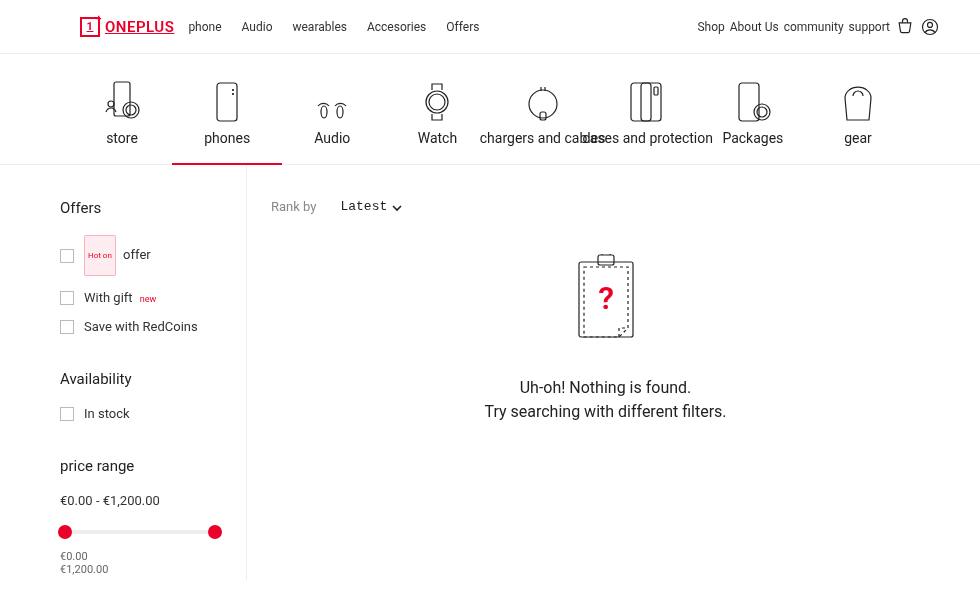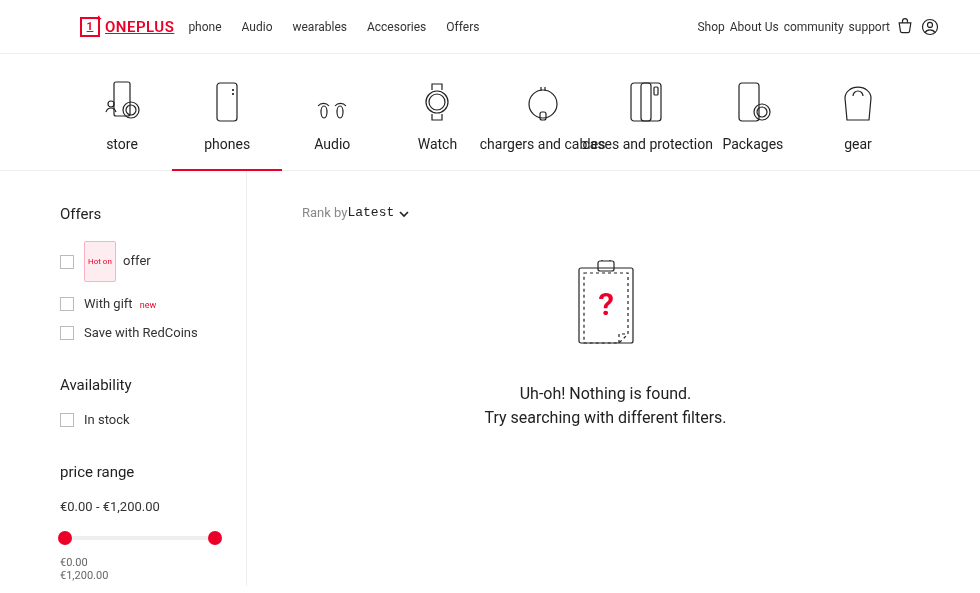--- a/index.html
+++ b/index.html
@@ -91,21 +91,21 @@
     .categories {
       display: flex;
       justify-content: space-between;
       padding: 24px 72px 18px 72px;
       border-bottom: 1px solid #eee;
     }
     .cat-item {
       display: flex;
       flex-direction: column;
       align-items: center;
-      gap: 14px;
+      gap: 8px;
       cursor: pointer;
       width: 100px;
       position: relative;
     }
     .cat-item.active::after {
       content: "";
       position: absolute;
       bottom: -19px;
       left: -5px;
       right: -5px;
@@ -199,24 +199,23 @@
 
     
     .main {
       flex: 1;
       padding: 34px 40px 0 24px;
       position: relative;
     }
     .rank-row {
       display: flex;
       align-items: center;
-      gap: 0;
+      gap: 24px;
       font-size: 13px;
       margin-bottom: 40px;
-      margin-left: 31px;
     }
     .rank-label { color: #888; }
     .rank-value { color: #222; cursor: pointer; display: flex; align-items: center; gap: 5px; font-family: Liberation Mono, monospace; }
     .chevron-down { width: 10px; height: 10px; }
     .chevron-down svg { stroke: #222; fill: none; stroke-width: 1.6; }
     .empty-state {
       display: flex;
       flex-direction: column;
       align-items: center;
       margin-top: 20px;

